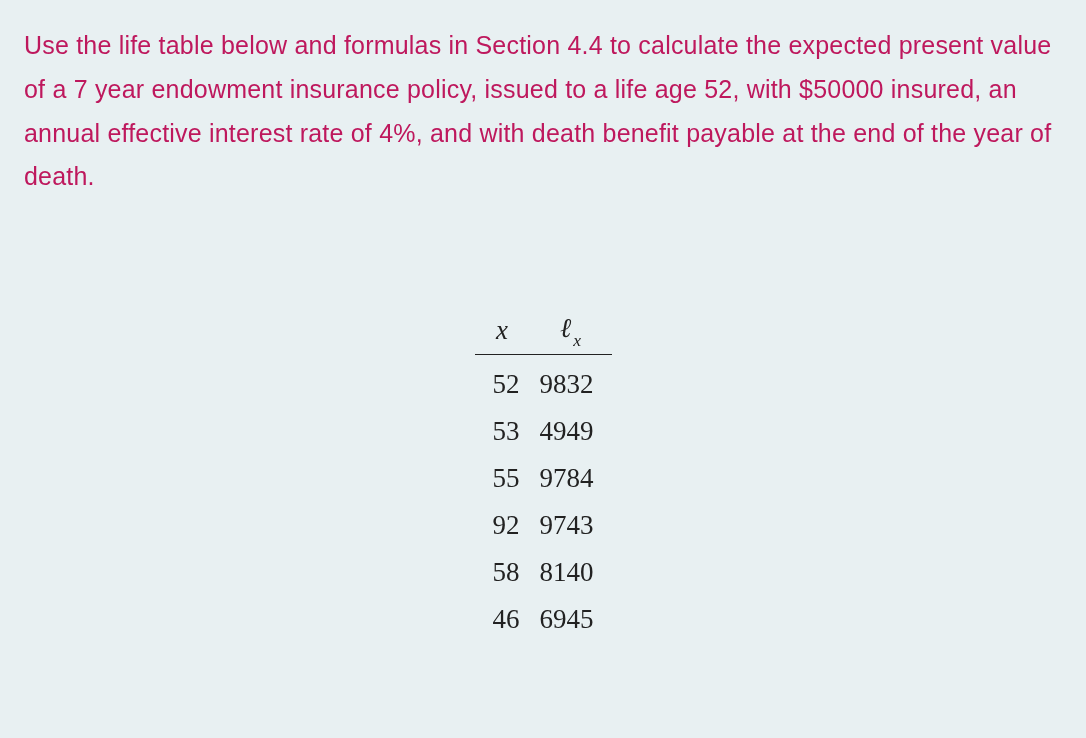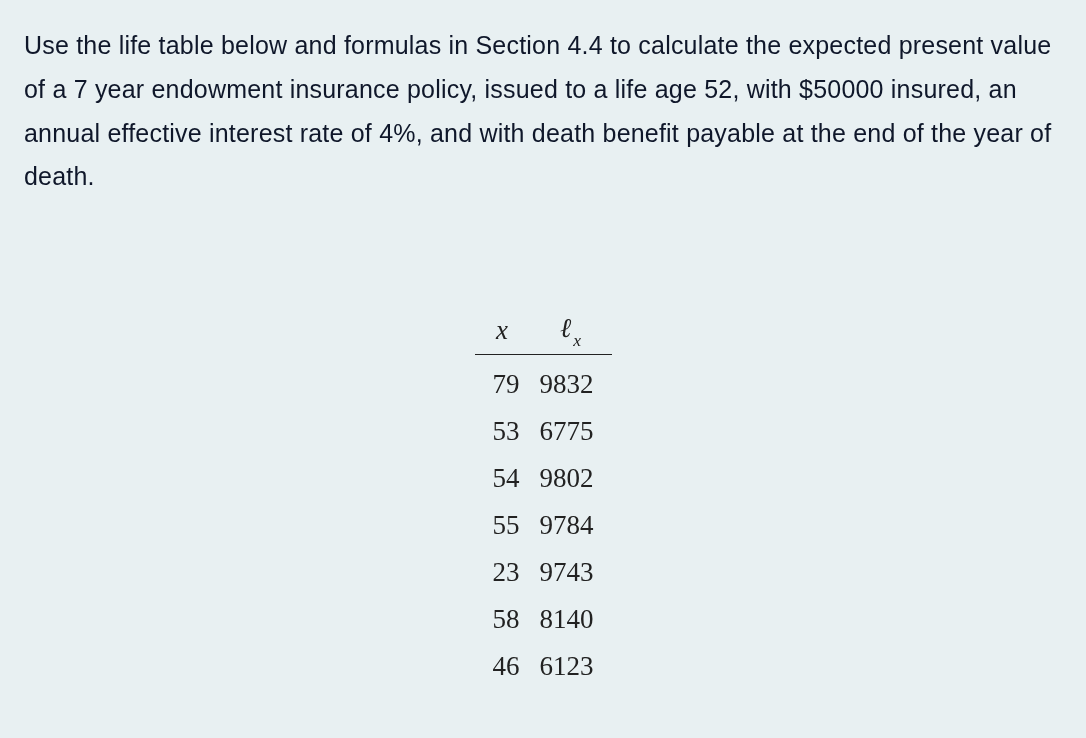--- a/index.html
+++ b/index.html
@@ -11,21 +11,21 @@
       background-color: #e8f0f2;
       font-family: -apple-system, BlinkMacSystemFont, "Segoe UI", Helvetica, Arial, sans-serif;
       padding: 24px;
       width: 1086px;
       height: 738px;
       color: #3a3a3a;
     }
     .question-text {
       font-size: 25px;
       line-height: 1.75;
-      color: #0f172a;
+      color: #be185d;
       letter-spacing: 0.2px;
       font-weight: 400;
     }
     .table-container {
       width: 100%;
       display: flex;
       justify-content: center;
       margin-top: 110px;
     }
     .life-table {
@@ -88,42 +88,38 @@
         <th>x</th>
         <th class="lx-header">
           <span class="lx-wrap">
             <span>ℓ</span><span class="lx-sub">x</span>
           </span>
         </th>
       </tr>
     </thead>
     <tbody>
       <tr>
-        <td class="col-x">79</td>
+        <td class="col-x">52</td>
         <td class="col-lx">9832</td>
       </tr>
       <tr>
         <td class="col-x">53</td>
-        <td class="col-lx">6775</td>
-      </tr>
-      <tr>
-        <td class="col-x">54</td>
-        <td class="col-lx">9802</td>
+        <td class="col-lx">4949</td>
       </tr>
       <tr>
         <td class="col-x">55</td>
         <td class="col-lx">9784</td>
       </tr>
       <tr>
-        <td class="col-x">23</td>
+        <td class="col-x">92</td>
         <td class="col-lx">9743</td>
       </tr>
       <tr>
         <td class="col-x">58</td>
         <td class="col-lx">8140</td>
       </tr>
       <tr>
         <td class="col-x">46</td>
-        <td class="col-lx">6123</td>
+        <td class="col-lx">6945</td>
       </tr>
     </tbody>
   </table>
 </div>
 
 </body></html>

